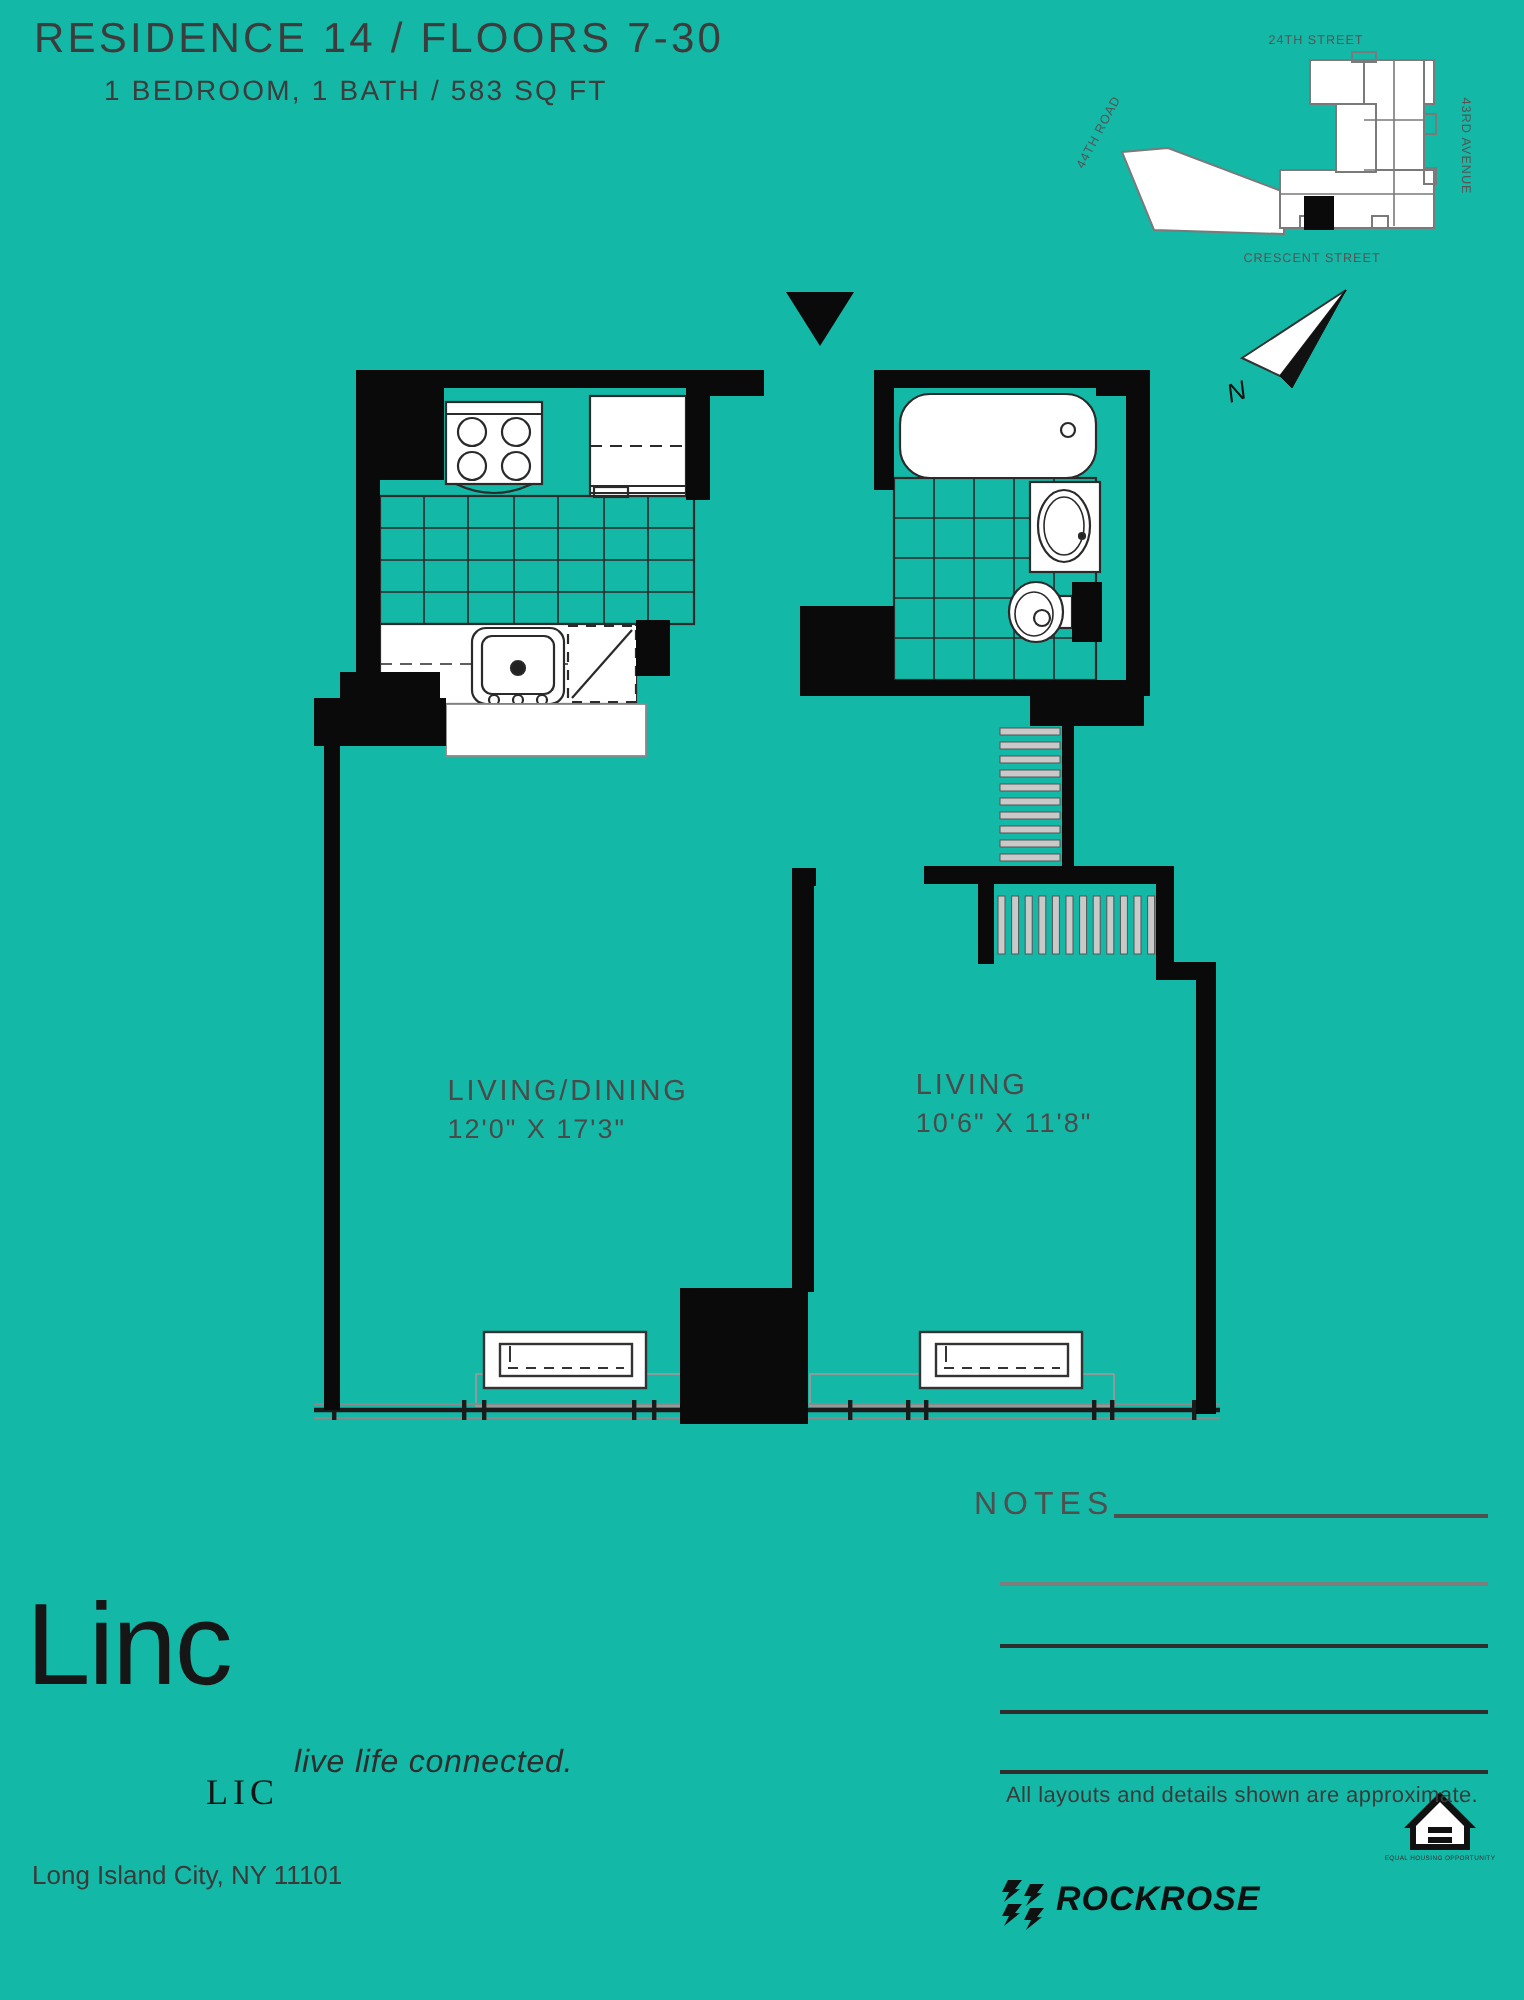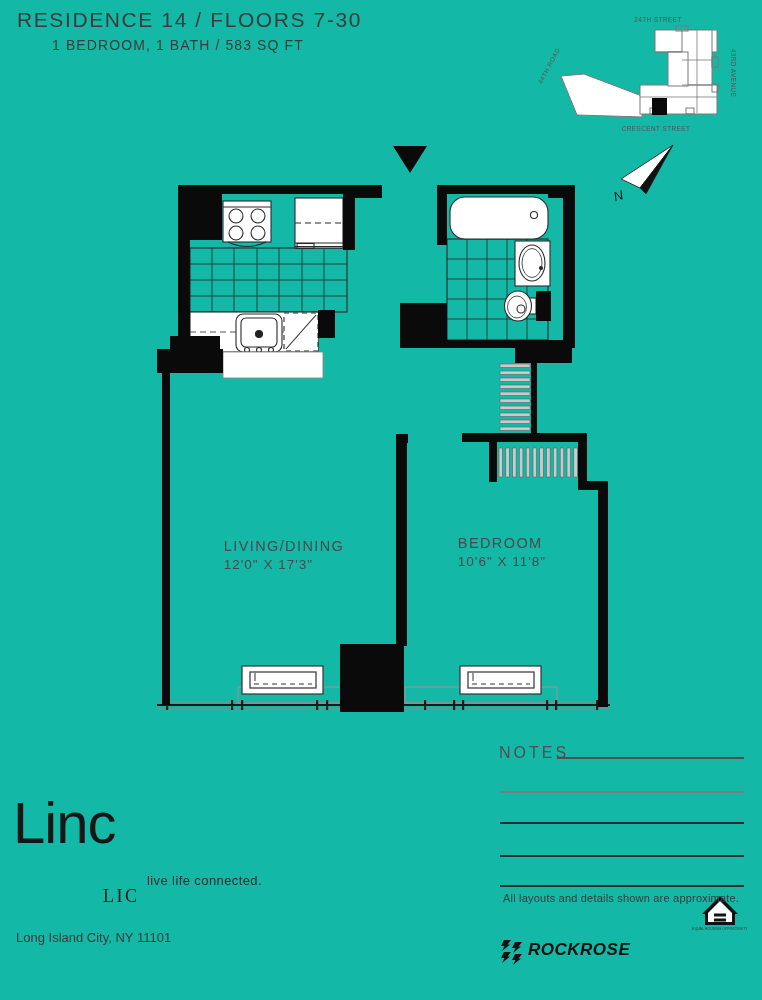--- a/index.html
+++ b/index.html
@@ -4,28 +4,28 @@
 <style>
   html,body{margin:0;padding:0;background:#fff;}
   .page{position:relative;width:762px;height:1000px;background:#14b8a6;
         font-family:"Liberation Sans",sans-serif;overflow:hidden;color:#3d3d3d;}
   .abs{position:absolute;}
   .title{left:17px;top:8px;font-size:21px;letter-spacing:1.6px;color:#3c3c3c;white-space:nowrap;}
   .subtitle{left:18px;top:37px;font-size:14px;letter-spacing:1.1px;color:#3c3c3c;white-space:nowrap;margin-left:34px;}
   .room-label{transform:translateX(-50%);text-align:left;color:#4a4a4a;white-space:nowrap;}
   .room-name{font-size:14.5px;letter-spacing:1.4px;}
   .room-dims{font-size:13.5px;letter-spacing:1px;margin-top:3px;}
-  .notes-label{left:499px;top:744px;font-size:16px;letter-spacing:3px;color:#4f4f4f;}
+  .notes-label{left:487px;top:744px;font-size:16px;letter-spacing:3px;color:#4f4f4f;}
   .note-line{height:0;border-top:2px solid #2e2e2e;}
   .disclaimer{left:503px;top:892px;font-size:11px;color:#3a3a3a;letter-spacing:0.2px;}
   .rockrose-text{left:528px;top:940px;font-size:17px;font-weight:bold;font-style:italic;
                  letter-spacing:0.5px;color:#101010;}
   .linc-word{left:13px;top:794px;font-size:58px;letter-spacing:-1px;color:#161616;line-height:1;}
   .lic-word{left:103px;top:886px;font-size:18px;letter-spacing:2.5px;color:#161616;font-family:Liberation Serif, serif;}
-  .tagline{left:147px;top:873px;font-size:13px;color:#2e2e2e;letter-spacing:0.4px;}
+  .tagline{left:147px;top:873px;font-size:16px;color:#2e2e2e;letter-spacing:0.4px;font-style:italic;}
   .address{left:16px;top:928px;font-size:13px;color:#3a3a3a;line-height:20px;}
   svg text{font-family:"Liberation Sans",sans-serif;}
 </style>
 </head>
 <body>
 
 <div class="page">
 
   <div class="abs title">RESIDENCE 14  /  FLOORS 7-30</div>
   <div class="abs subtitle">1 BEDROOM, 1 BATH  /  583 SQ FT</div>
@@ -244,21 +244,21 @@
       <polygon points="3,12 10,12 6.5,16.5 9,16.5 1,23 3.5,18 0,18"></polygon>
       <polygon points="14,14 21,14 17.5,18.5 20,18.5 12,25 14.5,20 11,20"></polygon>
     </g>
   </svg>
 
   <div class="abs room-label" style="left:284px;top:538px">
     <div class="room-name">LIVING/DINING</div>
     <div class="room-dims">12'0" X 17'3"</div>
   </div>
   <div class="abs room-label" style="left:502px;top:535px">
-    <div class="room-name">BEDROOM</div>
+    <div class="room-name">LIVING</div>
     <div class="room-dims">10'6" X 11'8"</div>
   </div>
 
   <div class="abs notes-label">NOTES</div>
   <div class="abs note-line" style="left:557px;top:757px;width:187px;border-top-color:#4f4f4f"></div>
   <div class="abs note-line" style="left:500px;top:791px;width:244px;border-top-color:#7d7d7d"></div>
   <div class="abs note-line" style="left:500px;top:822px;width:244px"></div>
   <div class="abs note-line" style="left:500px;top:855px;width:244px"></div>
   <div class="abs note-line" style="left:500px;top:885px;width:244px"></div>
 

